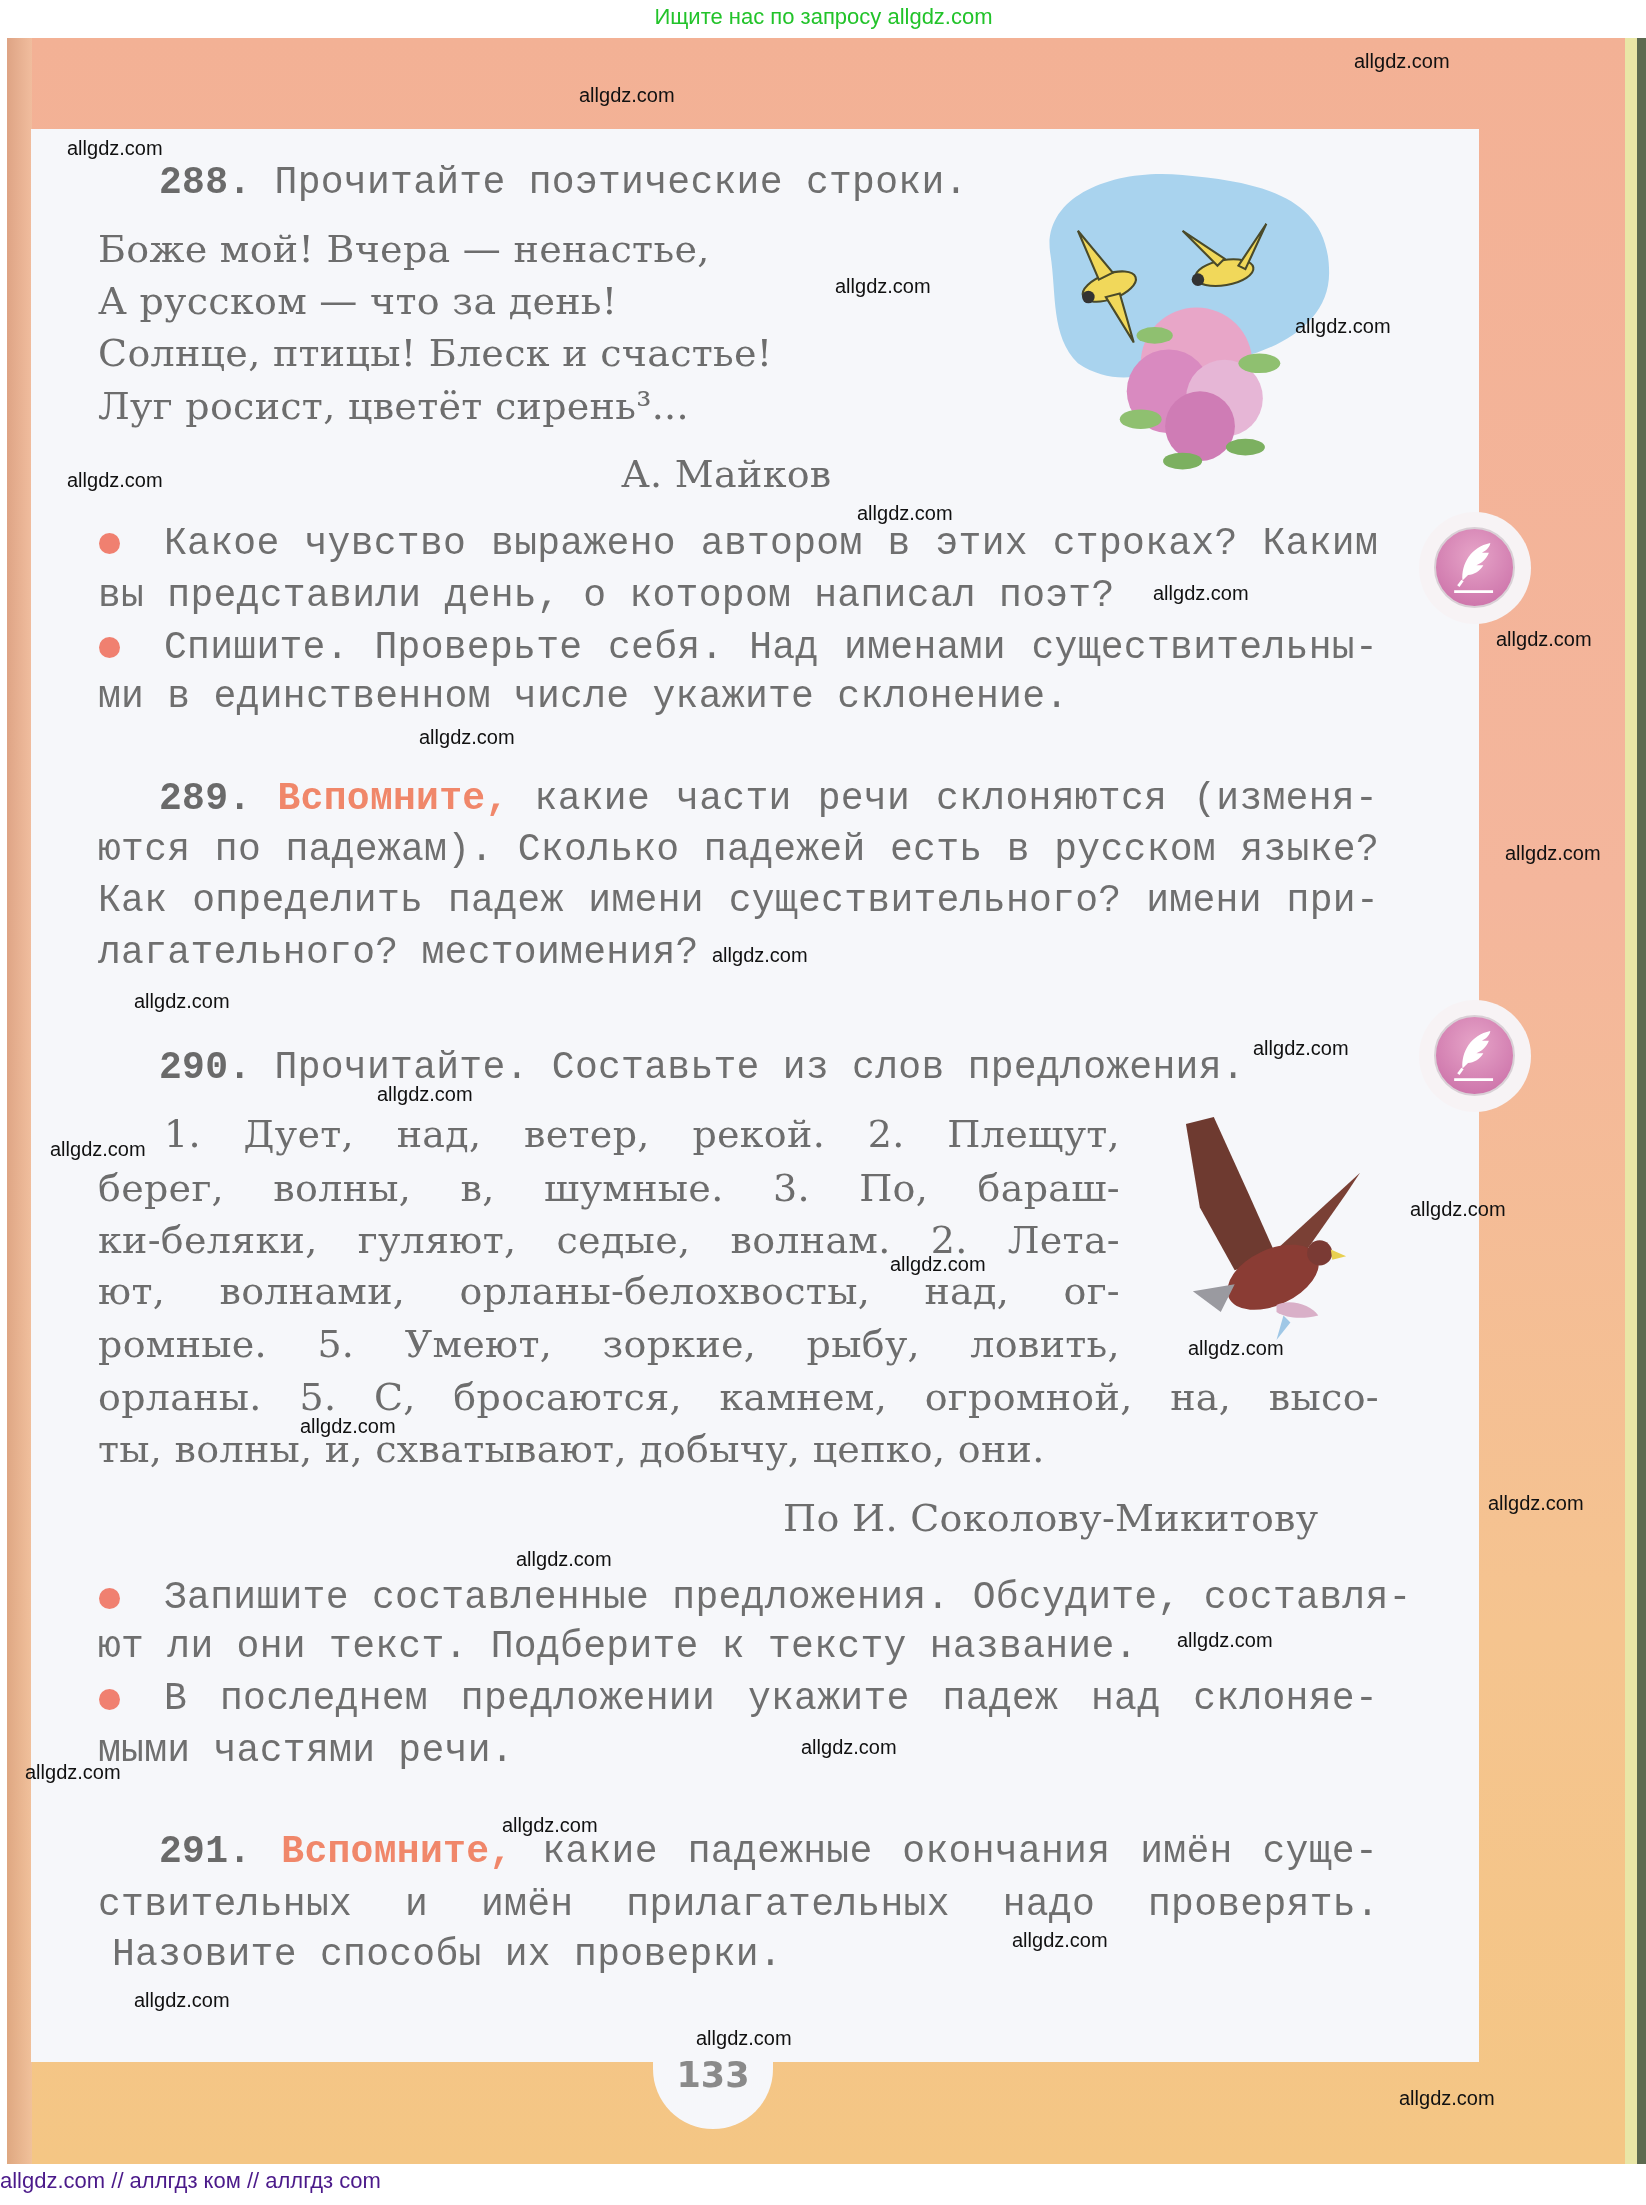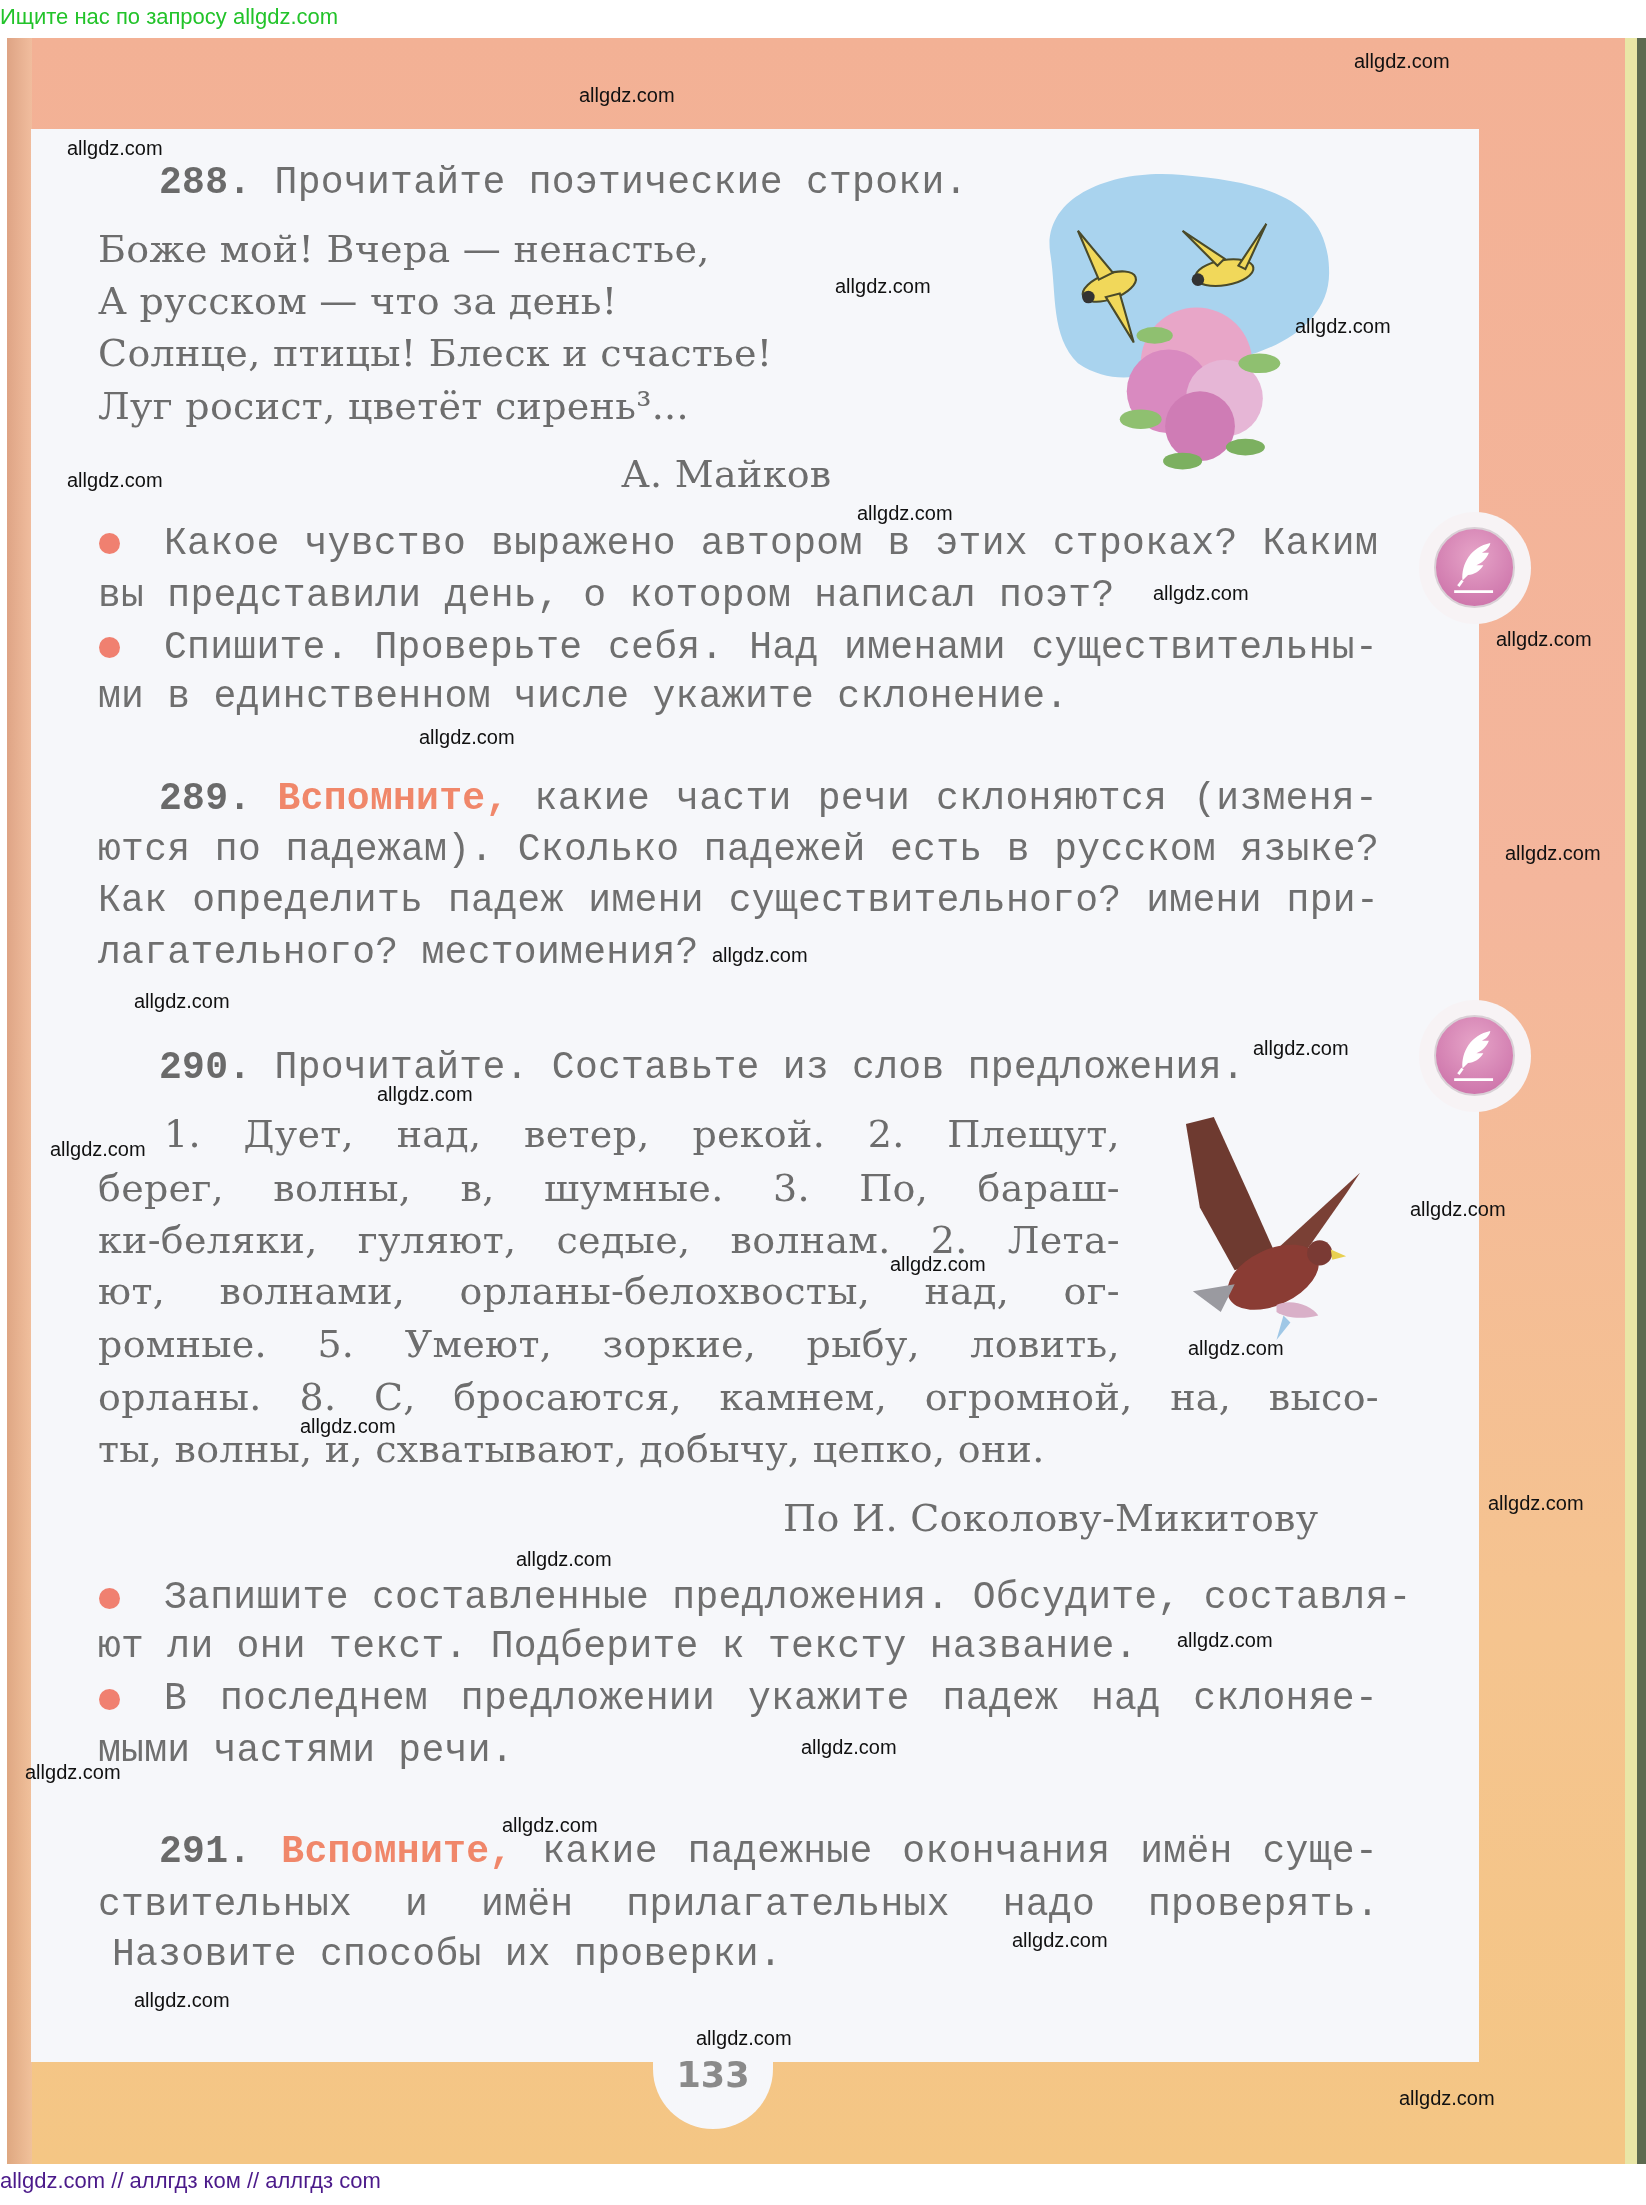--- a/index.html
+++ b/index.html
@@ -1,17 +1,17 @@
 <!DOCTYPE html>
 <html style="font-size:11px"><head>
 <meta charset="utf-8">
 <style>
   html, body { margin:0; padding:0; }
   body { width:1647px; height:2205px; position:relative; overflow:hidden; background:#ffffff; font-family:"DejaVu Sans", sans-serif; }
-  .top-banner { position:absolute; left:0; top:0; width:1647px; height:35px; text-align:left; color:#22c32a; font-family:"Liberation Sans", sans-serif; font-size:22px; line-height:33px; }
+  .top-banner { position:absolute; left:0; top:0; width:1647px; height:35px; text-align:center; color:#22c32a; font-family:"Liberation Sans", sans-serif; font-size:22px; line-height:33px; }
   .page { position:absolute; left:7px; top:38px; width:1632px; height:2126px;
           background:linear-gradient(180deg,#f3b195 0%,#f4b69c 40%,#f5c48f 75%,#f4c684 100%); }
   .spine { position:absolute; left:7px; top:38px; width:25px; height:2126px; background:linear-gradient(90deg,#d9a080,#f0c0a0); opacity:.8; }
   .right-strip { position:absolute; left:1625px; top:38px; width:12.6px; height:2126px; background:#e9e6a6; }
   .right-edge { position:absolute; left:1637px; top:38px; width:9.8px; height:2126px; background:#5d6a50; }
   .card { position:absolute; left:31px; top:129px; width:1448px; height:1933px; background:#f6f7fa; }
   .tab { position:absolute; left:653px; top:2052px; width:120px; height:77px; background:#f6f7fa; border-radius:0 0 60px 60px; }
   .page-num { position:absolute; left:653px; top:2055px; width:120px; text-align:center; color:#8a8a8a; font-family:"DejaVu Sans", sans-serif; font-weight:bold; font-size:35px; }
   .pen { position:absolute; width:112px; height:112px; border-radius:50%; background:#f7f3f5; }
   .pen .disc { position:absolute; left:15.4px; top:15.4px; width:81px; height:81px; border-radius:50%;
@@ -122,21 +122,21 @@
 
 <div class="txt" style="left:159px;top:1042px;">
   <span class="num">290.</span>
   <span>Прочитайте. Составьте из слов предложения.</span>
 </div>
 <div class="txt serif j" style="left:164px;top:1108px;width:956px;">1. Дует, над, ветер, рекой. 2. Плещут,</div>
 <div class="txt serif j" style="left:98px;top:1162px;width:1022px;">берег, волны, в, шумные. 3. По, бараш-</div>
 <div class="txt serif j" style="left:98px;top:1214px;width:1022px;">ки-беляки, гуляют, седые, волнам. 2. Лета-</div>
 <div class="txt serif j" style="left:98px;top:1265px;width:1022px;">ют, волнами, орланы-белохвосты, над, ог-</div>
 <div class="txt serif j" style="left:98px;top:1318px;width:1022px;">ромные. 5. Умеют, зоркие, рыбу, ловить,</div>
-<div class="txt serif j" style="left:98px;top:1371px;width:1281px;">орланы. 8. С, бросаются, камнем, огромной, на, высо-</div>
+<div class="txt serif j" style="left:98px;top:1371px;width:1281px;">орланы. 5. С, бросаются, камнем, огромной, на, высо-</div>
 <div class="txt serif" style="left:98px;top:1423px;">ты, волны, и, схватывают, добычу, цепко, они.</div>
 <div class="txt serif" style="left:783px;top:1492px;">По И. Соколову-Микитову</div>
 
 <div class="bullet" style="left:99px;top:1588px;"></div>
 <div class="txt j" style="left:164px;top:1572px;width:1214px;">Запишите составленные предложения. Обсудите, составля-</div>
 <div class="txt" style="left:98px;top:1621px;">ют ли они текст. Подберите к тексту название.</div>
 <div class="bullet" style="left:99px;top:1689px;"></div>
 <div class="txt j" style="left:164px;top:1673px;width:1214px;">В последнем предложении укажите падеж над склоняе-</div>
 <div class="txt" style="left:98px;top:1725px;">мыми частями речи.</div>
 

